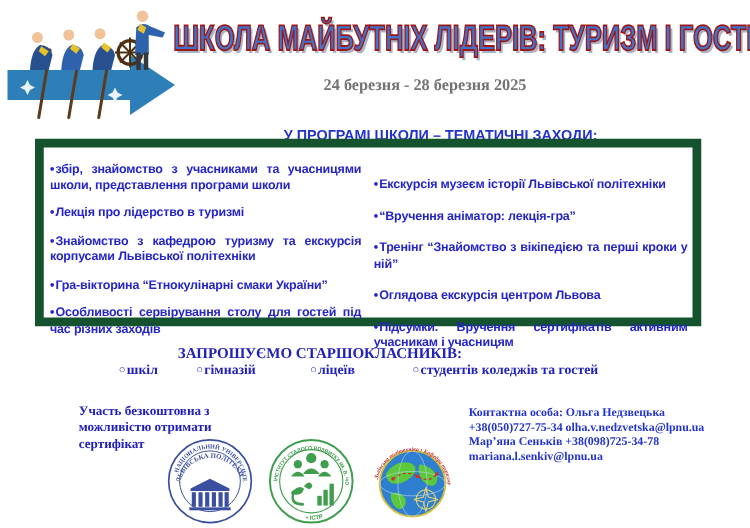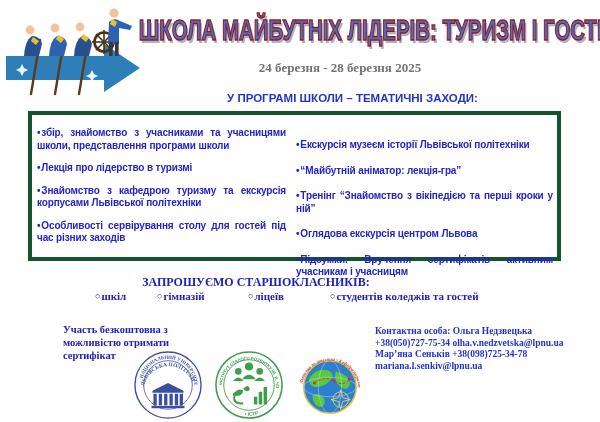--- a/index.html
+++ b/index.html
@@ -9,26 +9,26 @@
   
   .boat{position:absolute;left:0;top:6;width:148px;height:100px;}
   .title-wrap{position:absolute;left:118px;top:14px;width:470px;height:38px;text-align:center;}
   .title{display:inline-block;white-space:nowrap;font-family:"Liberation Sans",sans-serif;
          font-weight:bold;font-size:22px;color:#3f74cc;
          transform:scale(0.93,1.3);transform-origin:center top;
          -webkit-text-stroke:1.1px #9e1717;
          text-shadow:2px 2px 0 #aab4c6;}
   .date{position:absolute;left:80px;top:60px;width:520px;text-align:center;
         font-family:"Liberation Serif",serif;font-weight:bold;font-size:13px;color:#737373;}
-  .prog-head{position:absolute;left:105px;top:92px;width:495px;text-align:center;
+  .prog-head{position:absolute;left:105px;top:103px;width:495px;text-align:center;
         font-family:"Liberation Sans",sans-serif;font-weight:bold;font-size:11.5px;color:#2233cc;}
 
   
   .box{position:absolute;left:28px;top:111px;width:533px;height:150px;
-       border:4px solid #14532d;box-sizing:border-box;display:flex;}
+       border:7px solid #14532d;box-sizing:border-box;display:flex;}
   .col{color:#2424c8;font-weight:bold;font-size:10px;letter-spacing:-0.15px;line-height:1.25;}
   .col-left{width:258px;padding:12px 4px 0 5px;box-sizing:border-box;}
   .col-right{flex:1;padding:24px 4px 0 6px;box-sizing:border-box;}
   .p-item{margin-bottom:10px;text-align:justify;}
   .col-right .p-item{margin-bottom:13px;}
   .p-item .b{margin-right:1px;}
 
   
   .invite-head{position:absolute;left:0;top:275px;width:512px;text-align:center;
         font-family:"Liberation Serif",serif;font-weight:bold;font-size:12px;color:#2020bb;}
@@ -107,25 +107,26 @@
 
   <div class="date">24 березня  - 28 березня 2025</div>
 
   <div class="prog-head">У ПРОГРАМІ ШКОЛИ – ТЕМАТИЧНІ ЗАХОДИ:</div>
 
   <div class="box">
     <div class="col col-left">
       <div class="p-item"><span class="b">•</span><span>збір, знайомство з учасниками та учасницями школи, представлення програми школи</span></div>
       <div class="p-item"><span class="b">•</span><span>Лекція про лідерство в туризмі</span></div>
       <div class="p-item"><span class="b">•</span><span>Знайомство з кафедрою туризму та екскурсія корпусами Львівської політехніки</span></div>
+      <div class="p-item"><span class="b">•</span><span>Гра-вікторина “Етнокулінарні смаки України”</span></div>
       <div class="p-item"><span class="b">•</span><span>Особливості сервірування столу для гостей під час різних заходів</span></div>
     </div>
     <div class="col col-right">
       <div class="p-item"><span class="b">•</span><span>Екскурсія музеєм історії Львівської політехніки</span></div>
-      <div class="p-item"><span class="b">•</span><span>“Майбутній аніматор: лекція-гра”</span></div>
+      <div class="p-item"><span class="b">•</span><span>“Вручення аніматор: лекція-гра”</span></div>
       <div class="p-item"><span class="b">•</span><span>Тренінг “Знайомство з вікіпедією та перші кроки у ній”</span></div>
       <div class="p-item"><span class="b">•</span><span>Оглядова екскурсія центром Львова</span></div>
       <div class="p-item"><span class="b">•</span><span>Підсумки. Вручення сертифікатів активним учасникам і учасницям</span></div>
     </div>
   </div>
 
   <div class="invite-head">ЗАПРОШУЄМО СТАРШОКЛАСНИКІВ:</div>
   <span class="opt opt-0"><span class="ob">○</span><span>шкіл</span></span>
   <span class="opt opt-1"><span class="ob">○</span><span>гімназій</span></span>
   <span class="opt opt-2"><span class="ob">○</span><span>ліцеїв</span></span>

